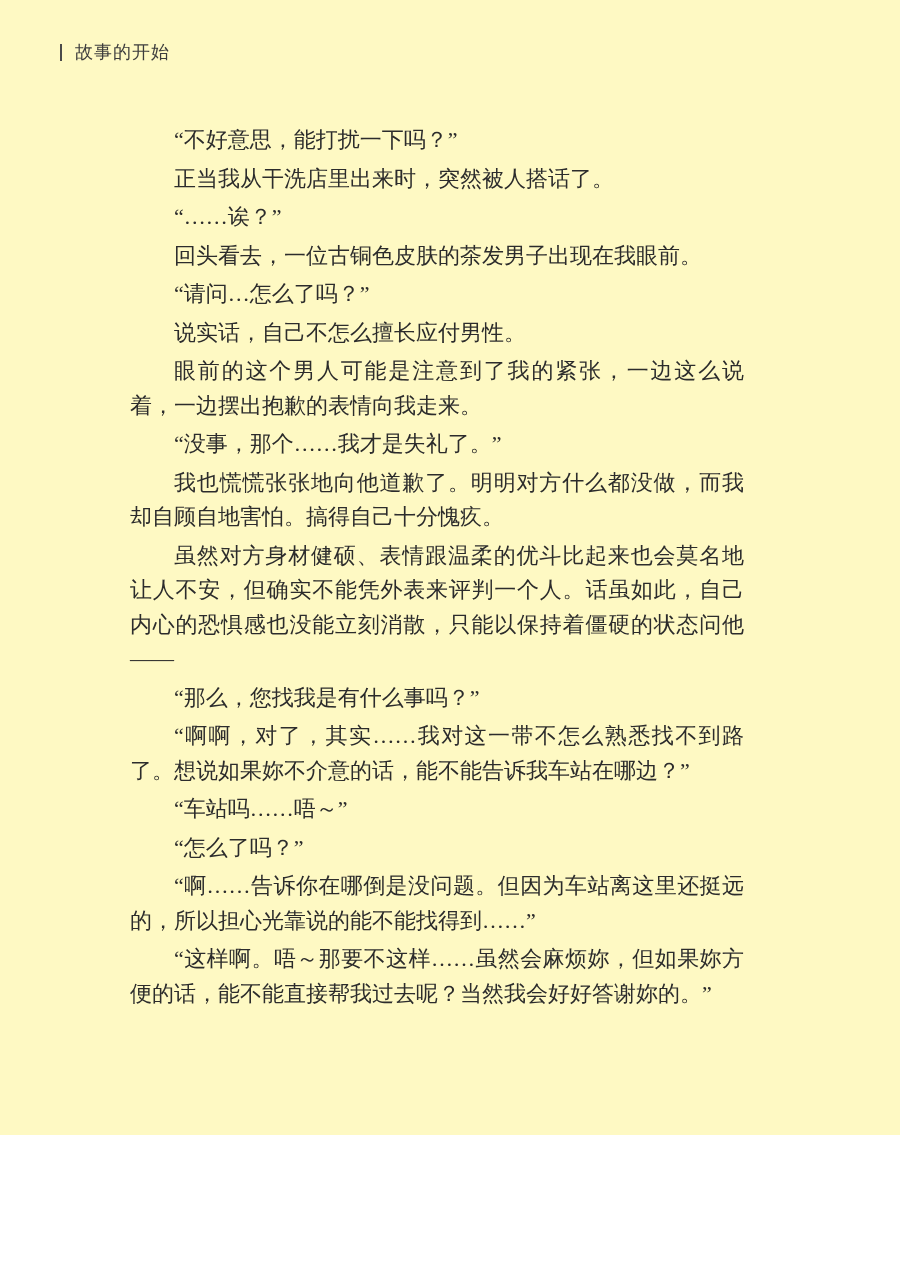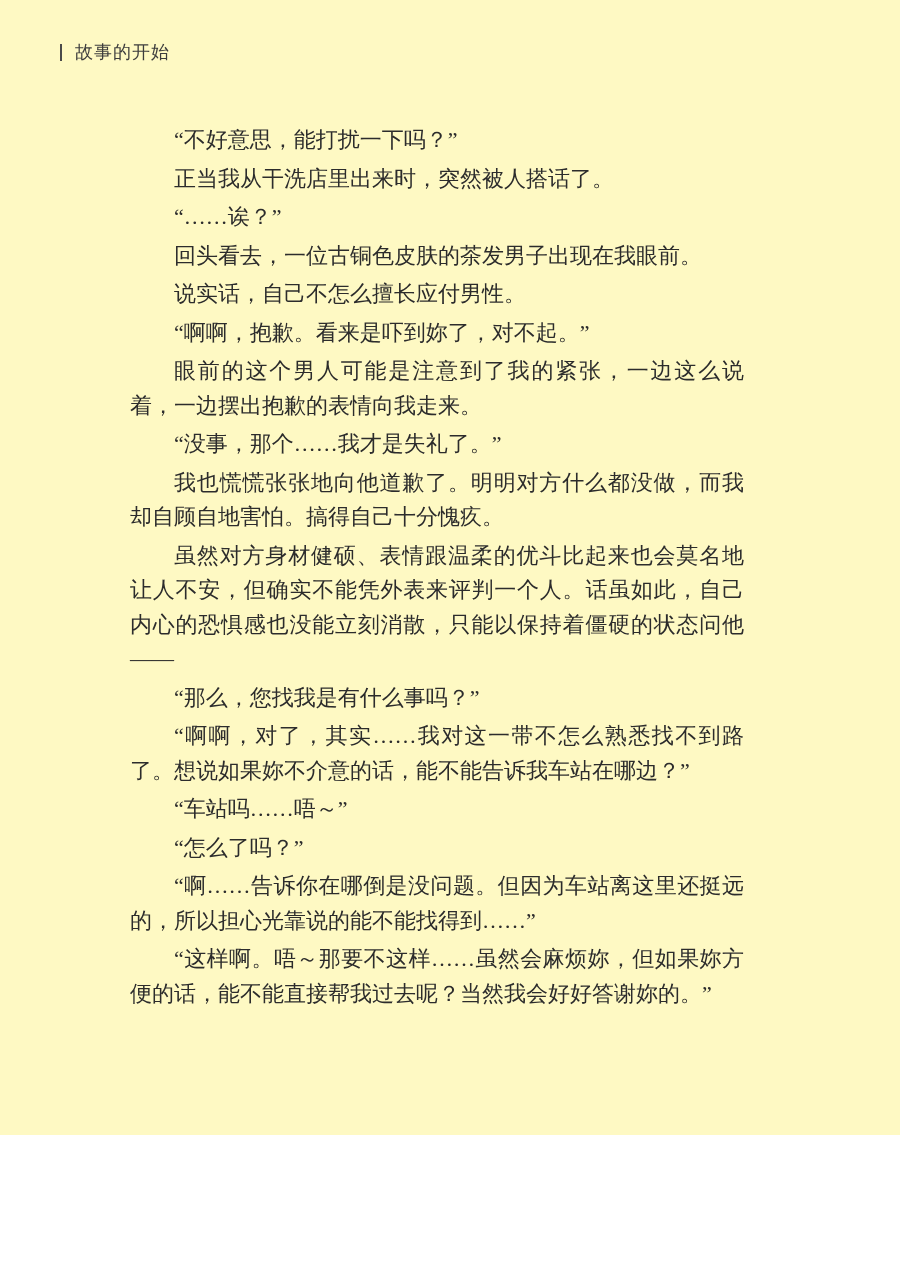--- a/index.html
+++ b/index.html
@@ -73,22 +73,22 @@
   <div class="running-header">
     <span class="header-bar"></span>
     <span class="header-title">故事的开始</span>
   </div>
 
   <div class="body-text" style="color: rgb(44, 44, 44);">
       <p>“不好意思，能打扰一下吗？”</p>
       <p>正当我从干洗店里出来时，突然被人搭话了。</p>
       <p>“……诶？”</p>
       <p>回头看去，一位古铜色皮肤的茶发男子出现在我眼前。</p>
+      <p>“请问…怎么了吗？”</p>
       <p>说实话，自己不怎么擅长应付男性。</p>
-      <p>“啊啊，抱歉。看来是吓到妳了，对不起。”</p>
       <p>眼前的这个男人可能是注意到了我的紧张，一边这么说着，一边摆出抱歉的表情向我走来。</p>
       <p>“没事，那个……我才是失礼了。”</p>
       <p>我也慌慌张张地向他道歉了。明明对方什么都没做，而我却自顾自地害怕。搞得自己十分愧疚。</p>
       <p>虽然对方身材健硕、表情跟温柔的优斗比起来也会莫名地让人不安，但确实不能凭外表来评判一个人。话虽如此，自己内心的恐惧感也没能立刻消散，只能以保持着僵硬的状态问他——</p>
       <p>“那么，您找我是有什么事吗？”</p>
       <p>“啊啊，对了，其实……我对这一带不怎么熟悉找不到路了。想说如果妳不介意的话，能不能告诉我车站在哪边？”</p>
       <p>“车站吗……唔～”</p>
       <p>“怎么了吗？”</p>
       <p>“啊……告诉你在哪倒是没问题。但因为车站离这里还挺远的，所以担心光靠说的能不能找得到……”</p>
       <p>“这样啊。唔～那要不这样……虽然会麻烦妳，但如果妳方便的话，能不能直接帮我过去呢？当然我会好好答谢妳的。”</p>

